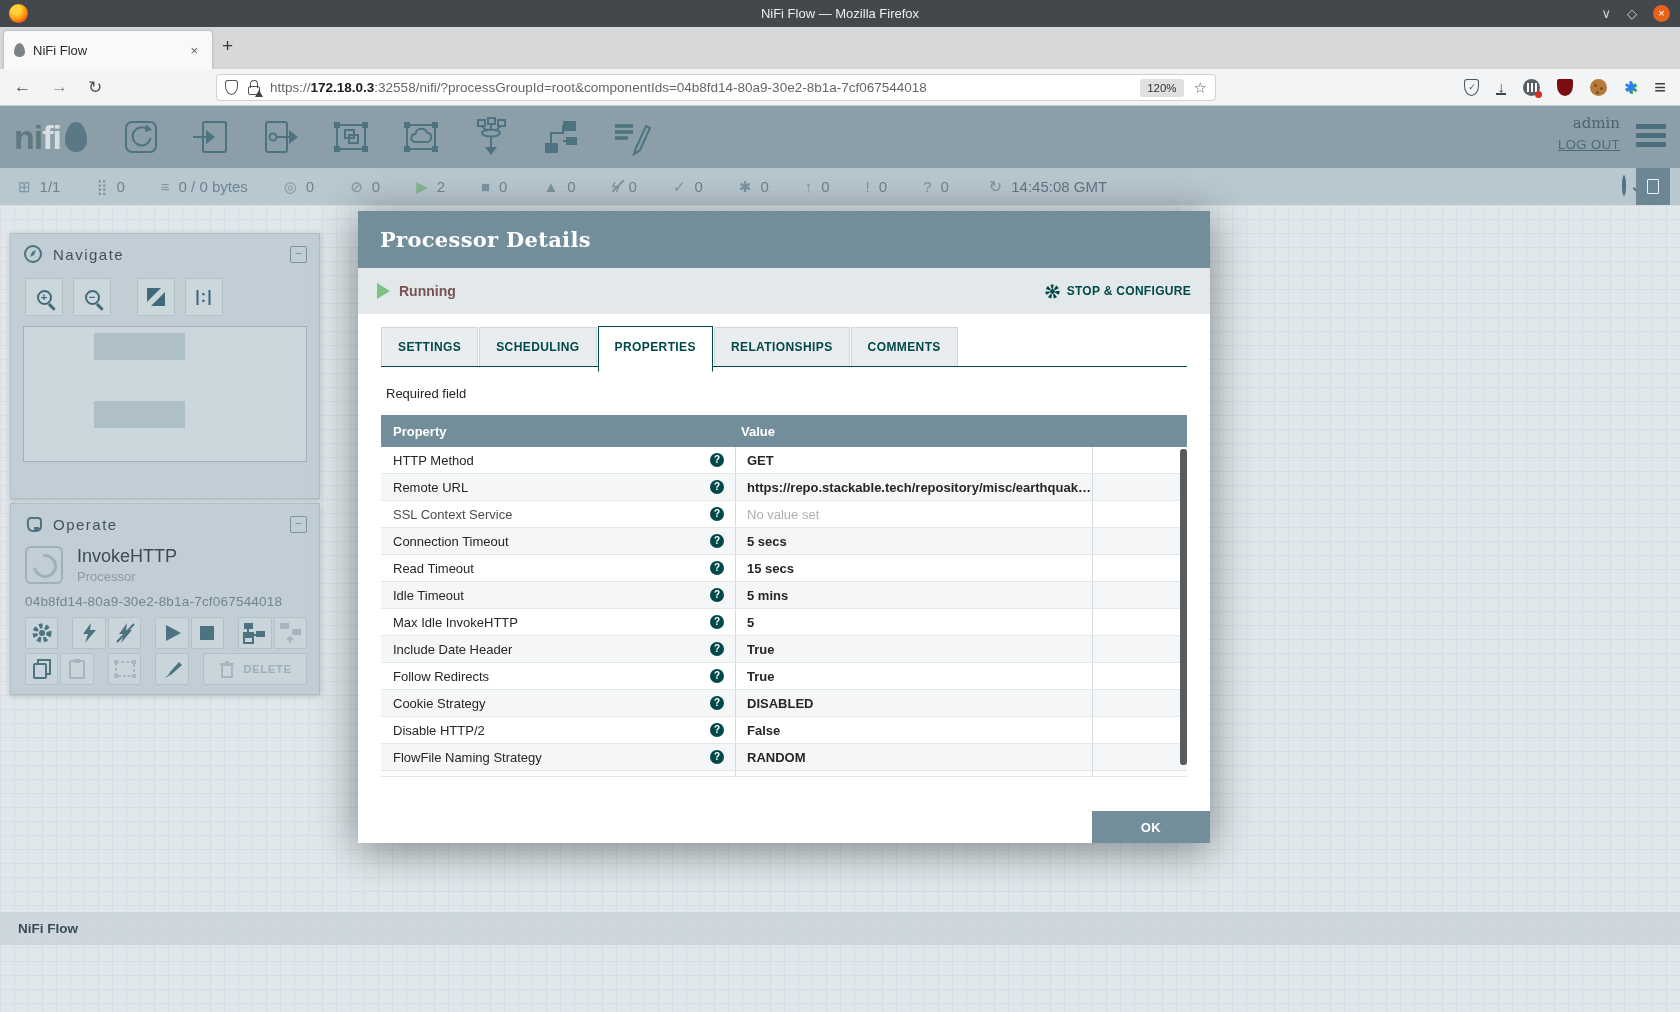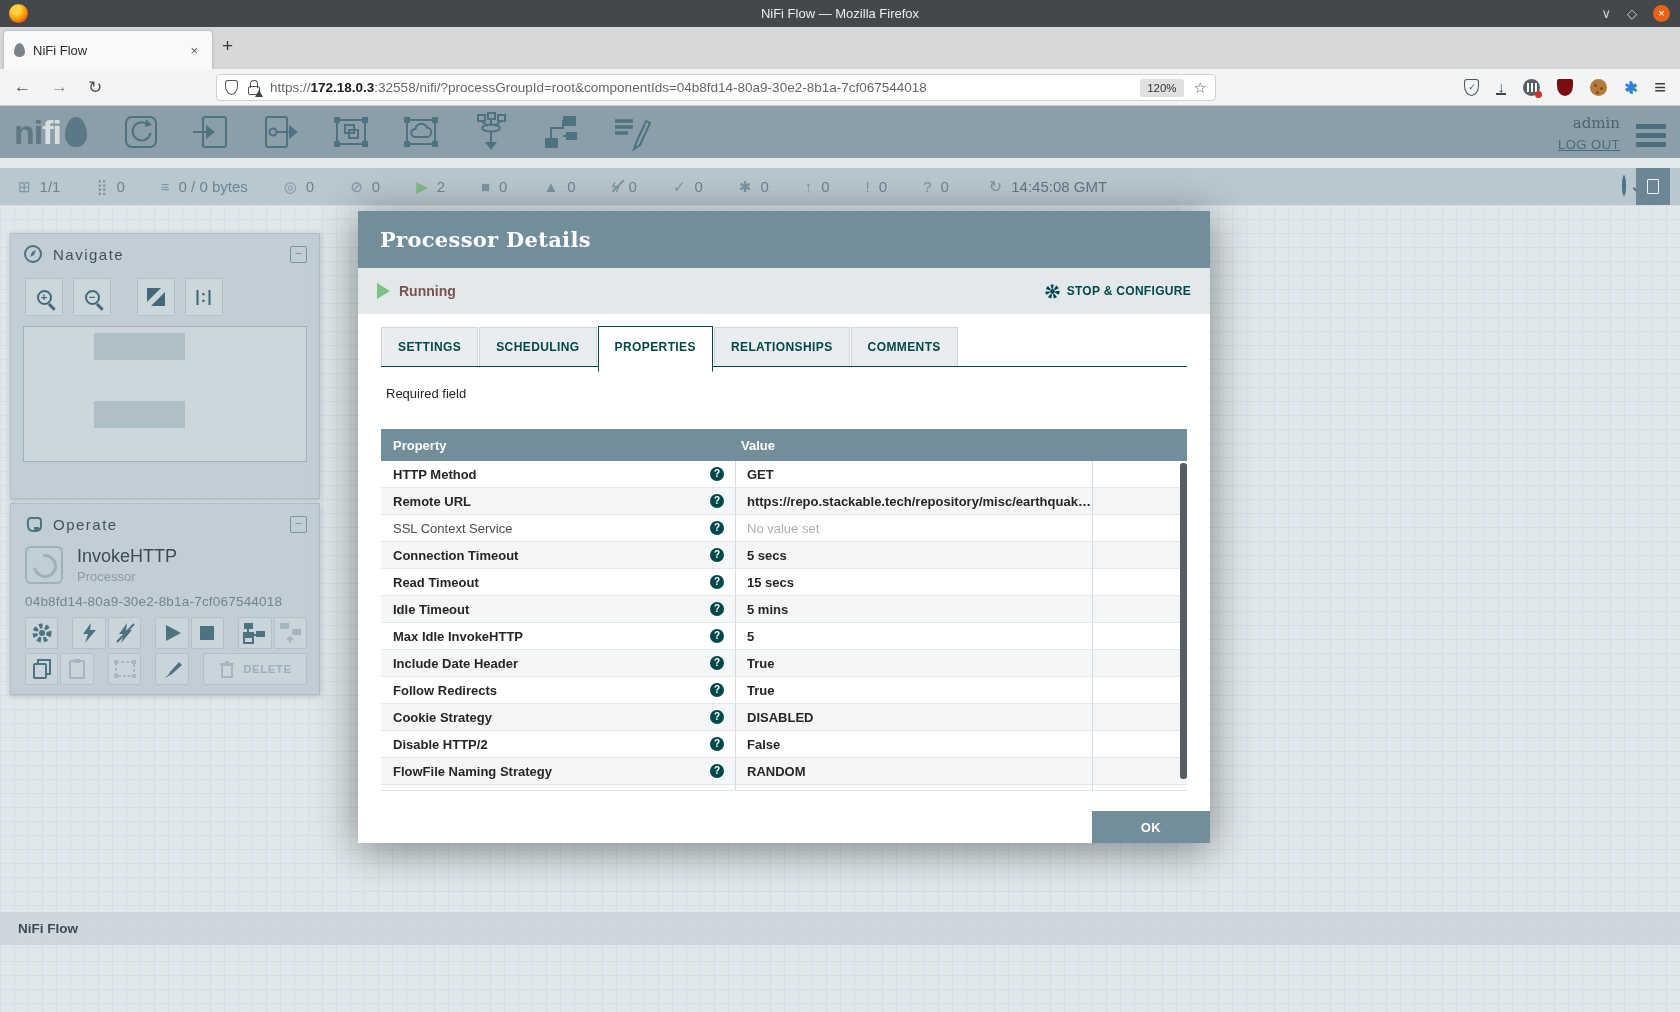--- a/index.html
+++ b/index.html
@@ -40,21 +40,21 @@
   .ext-mask { position:relative; width:17px; height:17px; border-radius:50%; background:#585d61; }
   .ext-mask::before { content:""; position:absolute; left:4px; top:4px; width:2px; height:9px; background:#fff; box-shadow:4px 0 0 #fff, 8px 0 0 #fff; }
   .ext-mask::after { content:""; position:absolute; right:-2px; bottom:-2px; width:7px; height:7px; border-radius:50%; background:#d62d20; }
   .ext-ublock { width:16px; height:17px; background:#7b0c10; border-radius:2px 2px 50% 50%/2px 2px 62% 62%; }
   .ext-cookie { position:relative; width:17px; height:17px; border-radius:50%; background:#b5793a; }
   .ext-cookie::before { content:""; position:absolute; left:4px; top:5px; width:3px; height:3px; border-radius:50%; background:#7a4c1d; box-shadow:6px 3px 0 #7a4c1d, 2px 7px 0 #7a4c1d; }
   .ext-color { font-size:16px; color:#2f7df6; text-shadow:1px 1px 0 #46b04a; }
   .hamburger { font-size:20px; color:#3b3b3b; }
 
   
-  .nifi-header { position:absolute; left:0; top:106px; width:1680px; height:52px; background:#8c9fa9; display:flex; align-items:center; }
+  .nifi-header { position:absolute; left:0; top:106px; width:1680px; height:62px; background:#8c9fa9; display:flex; align-items:center; }
   .nifi-logo { display:flex; align-items:flex-end; margin-left:14px; margin-right:34px; }
   .nifi-logo .t1 { font-size:34px; font-weight:bold; color:#60787f; letter-spacing:-1px; line-height:30px; }
   .nifi-logo .t2 { font-size:34px; font-weight:bold; color:#d8dfe3; letter-spacing:-1px; line-height:30px; }
   .drop { width:22px; height:30px; margin-left:4px; background:#5b7886; border-radius:50% 50% 50% 50%/62% 62% 38% 38%; }
   .hdr-icons { display:flex; align-items:center; gap:30px; }
   .hdr-icons svg { display:block; }
   .hdr-right { position:absolute; right:60px; top:8px; text-align:right; }
   .hdr-user { font-size:15px; color:#50616b; font-family:"DejaVu Serif",serif; }
   .hdr-logout { font-size:13px; color:#4b6b78; text-decoration:underline; margin-top:5px; letter-spacing:.5px; }
   .nifi-menu { position:absolute; right:14px; top:18px; width:30px; }
@@ -129,30 +129,30 @@
   .dlg-status { height:46px; background:#E3E8EB; display:flex; align-items:center; padding:0 19px; }
   .run-play { width:0; height:0; border-top:8px solid transparent; border-bottom:8px solid transparent; border-left:13px solid #7dc283; }
   .run-txt { font-size:14px; font-weight:bold; color:#775351; margin-left:9px; }
   .stopcfg { margin-left:auto; display:flex; align-items:center; gap:6px; }
   .stopcfg span { font-size:12px; font-weight:bold; color:#004849; letter-spacing:.3px; }
   .dlg-body { position:relative; height:529px; }
   .dtabs { position:absolute; left:23px; right:23px; top:13px; height:40px; border-bottom:1px solid #004849; display:flex; align-items:flex-end; }
   .dtab { height:39px; line-height:39px; padding:0 16px; font-size:12px; font-weight:bold; color:#004849; letter-spacing:.4px; background:#E9EDEF; border:1px solid #cfd7da; border-bottom:none; margin-right:1px; }
   .dtab.active { background:#fff; border:1px solid #004849; border-bottom:1px solid #fff; height:46px; line-height:40px; margin-bottom:-6px; position:relative; z-index:2; }
   .req-note { position:absolute; left:28px; top:72px; font-size:13px; font-weight:normal; color:#262626; }
-  .ptable { position:absolute; left:23px; right:23px; top:101px;margin-top:14px; }
+  .ptable { position:absolute; left:23px; right:23px; top:101px; }
   .thead { height:32px; background:#728E9B; display:flex; align-items:center; color:#fff; font-size:13px; font-weight:bold; }
   .thead .hc1 { width:354px; padding-left:12px; }
   .thead .hc2 { flex:1; padding-left:6px; }
   .prows { position:relative; height:330px; overflow:hidden; border-bottom:1px solid #dde3e6; }
   .prow { display:flex; height:27px; background:#fff; border-bottom:1px solid #e2e8ea; }
   .prow.alt { background:#f4f6f8; }
   .pcell { width:354px; display:flex; align-items:center; padding-left:12px; }
   .pname { font-size:13px; color:#4d4d4d; flex:1; }
-  .pname.req { font-weight:bold; color:#262626; }
+  .pname.req { font-weight:normal; color:#262626; }
   .help { width:14px; height:14px; border-radius:50%; background:#004849; color:#fff; font-size:10px; font-weight:bold; text-align:center; line-height:14px; margin-right:11px; flex:none; }
   .vcell { width:357px; border-left:1px solid #d5dce0; display:flex; align-items:center; padding-left:11px; font-size:13px; font-weight:bold; color:#262626; white-space:nowrap; overflow:hidden; text-overflow:ellipsis; }
   .vcell.empty { font-weight:normal; color:#b0b0b0; }
   .acell { flex:1; border-left:1px solid #d5dce0; }
   .scrollthumb { position:absolute; right:0; top:2px; width:7px; height:316px; background:#565c60; border-radius:3px; }
   .ok-btn { position:absolute; right:0; bottom:0; width:118px; height:32px; background:#728E9B; color:#fff; font-size:13px; font-weight:bold; display:flex; align-items:center; justify-content:center; letter-spacing:.5px; }
 
   svg.ic { stroke:#4d7280; fill:none; stroke-width:2; }
   svg.ic .f { fill:#4d7280; stroke:none; }
   svg.dis { stroke:#a5b6bf; }

